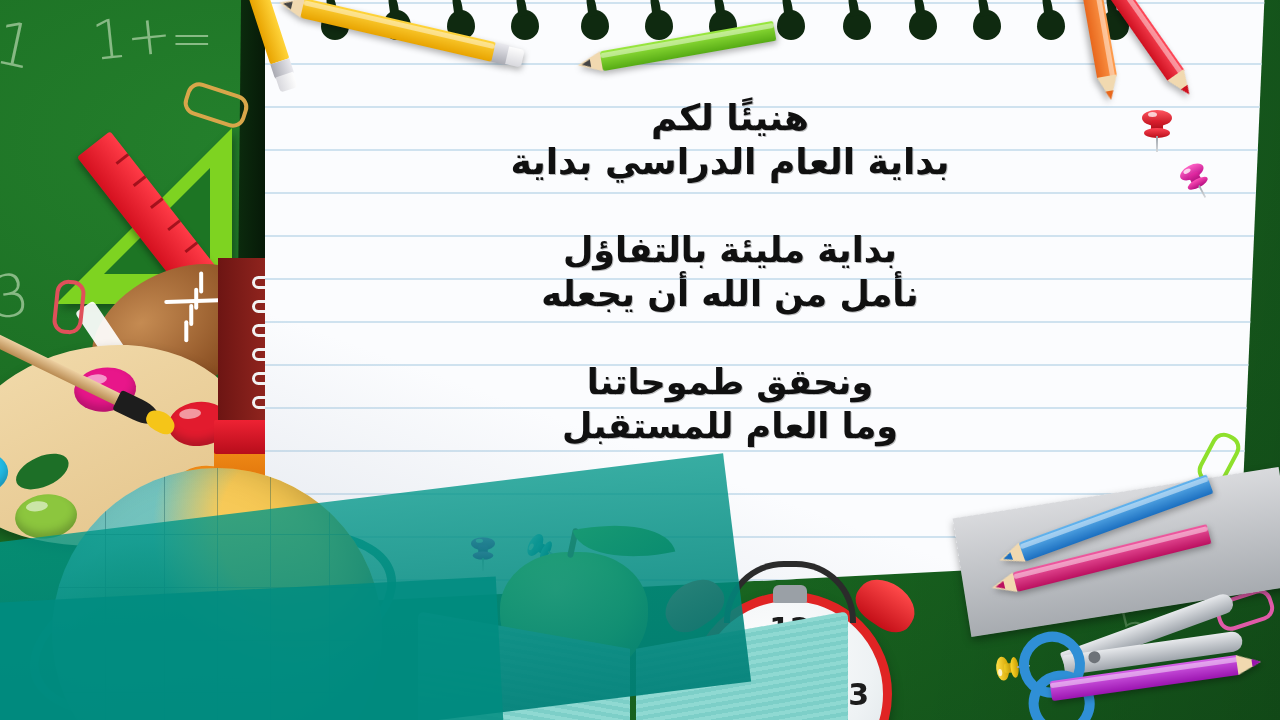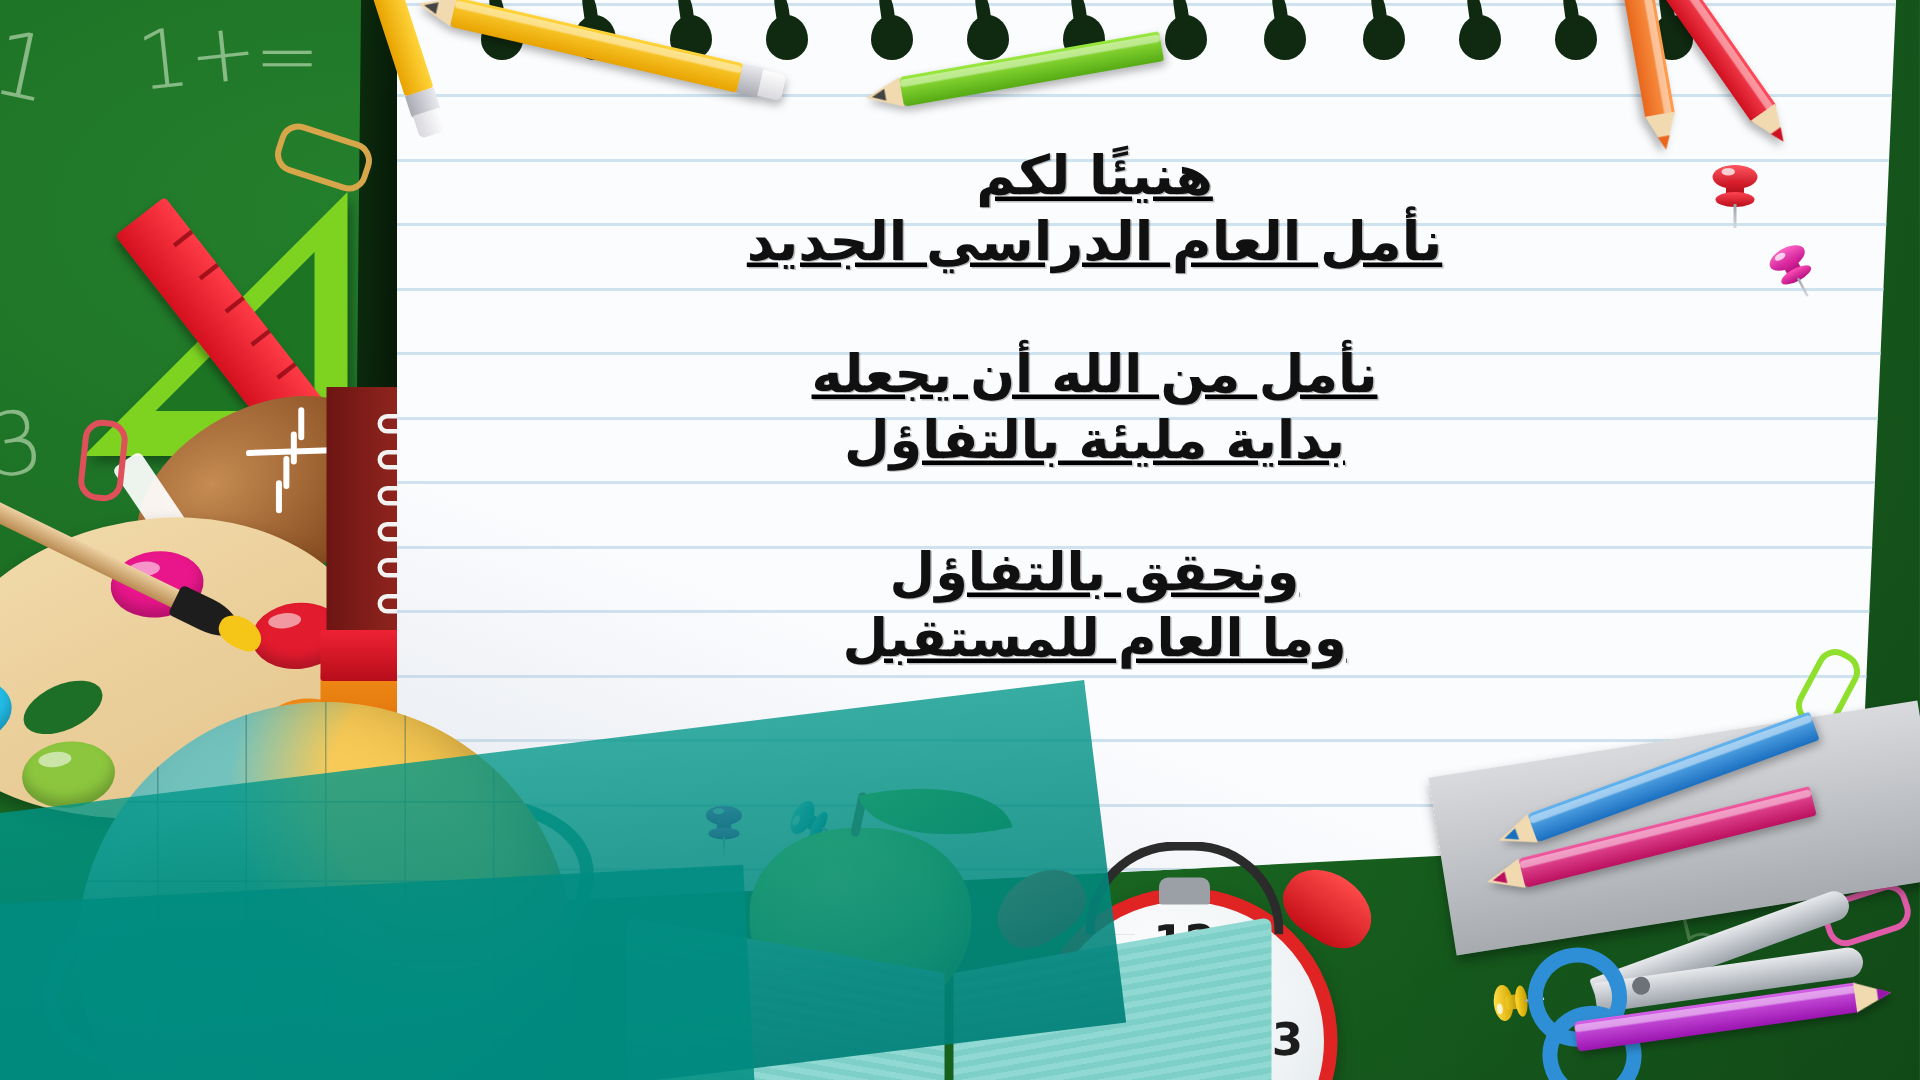--- a/index.html
+++ b/index.html
@@ -48,21 +48,21 @@
   .hole:after{content:"";position:absolute;left:6px;top:-16px;width:9px;height:22px;
         background:#0f2a10;border-radius:40% 60% 0 0;transform:rotate(-8deg);}
 
   
   .spine{position:absolute;left:238px;top:-10px;width:30px;height:600px;
     background:linear-gradient(90deg,#0b2a0d,#061707);transform:rotate(.6deg);}
 
   
   .message{position:absolute;left:300px;top:96px;width:860px;
      text-align:center;direction:rtl;}
-  .block{margin-bottom:22px;text-decoration:underline;}
+  .block{margin-bottom:22px;}
   .line{
      font-family:"DejaVu Sans","Liberation Sans",sans-serif;
      font-weight:700;color:#101010;font-size:35px;line-height:44px;
      letter-spacing:.5px;white-space:nowrap;
      text-shadow:1px 1px 0 rgba(0,0,0,.25);
   }
   .blk1 .line{font-size:36px;}
   .gap{height:22px;}
 
   
@@ -382,30 +382,30 @@
   </div>
 
   <div class="clip" style="left:184px;top:88px;border-color:#d8a64a;transform:rotate(18deg);"></div>
   <div class="clip" style="left:42px;top:292px;border-color:#e0505a;transform:rotate(96deg);width:46px;height:22px;"></div>
   <div class="clip" style="left:1192px;top:444px;border-color:#8ee02c;transform:rotate(-62deg);width:46px;height:22px;"></div>
   <div class="clip" style="left:1216px;top:594px;border-color:#e05aa8;transform:rotate(-18deg);width:50px;height:24px;"></div>
 
   <div class="message">
      <div class="block blk1">
         <div class="line">هنيئًا لكم</div>
-        <div class="line">نأمل العام الدراسي الجديد</div>
+        <div class="line">بداية العام الدراسي بداية</div>
      </div>
      <div class="gap"></div>
      <div class="block">
+        <div class="line">بداية مليئة بالتفاؤل</div>
         <div class="line">نأمل من الله أن يجعله</div>
-        <div class="line">بداية مليئة بالتفاؤل</div>
      </div>
      <div class="gap"></div>
      <div class="block">
-        <div class="line">ونحقق بالتفاؤل</div>
+        <div class="line">ونحقق طموحاتنا</div>
         <div class="line">وما العام للمستقبل</div>
      </div>
   </div>
 
   <div class="folder"></div>
   <div class="sciss" style="left:1034px;top:614px;transform:rotate(-14deg);">
      <div class="blade" style="left:30px;top:8px;width:180px;transform:rotate(-6deg);"></div>
      <div class="blade" style="left:30px;top:30px;width:180px;transform:rotate(6deg);"></div>
      <div class="pivot" style="left:56px;top:24px;"></div>
      <div class="ring" style="left:-14px;top:-6px;"></div>

